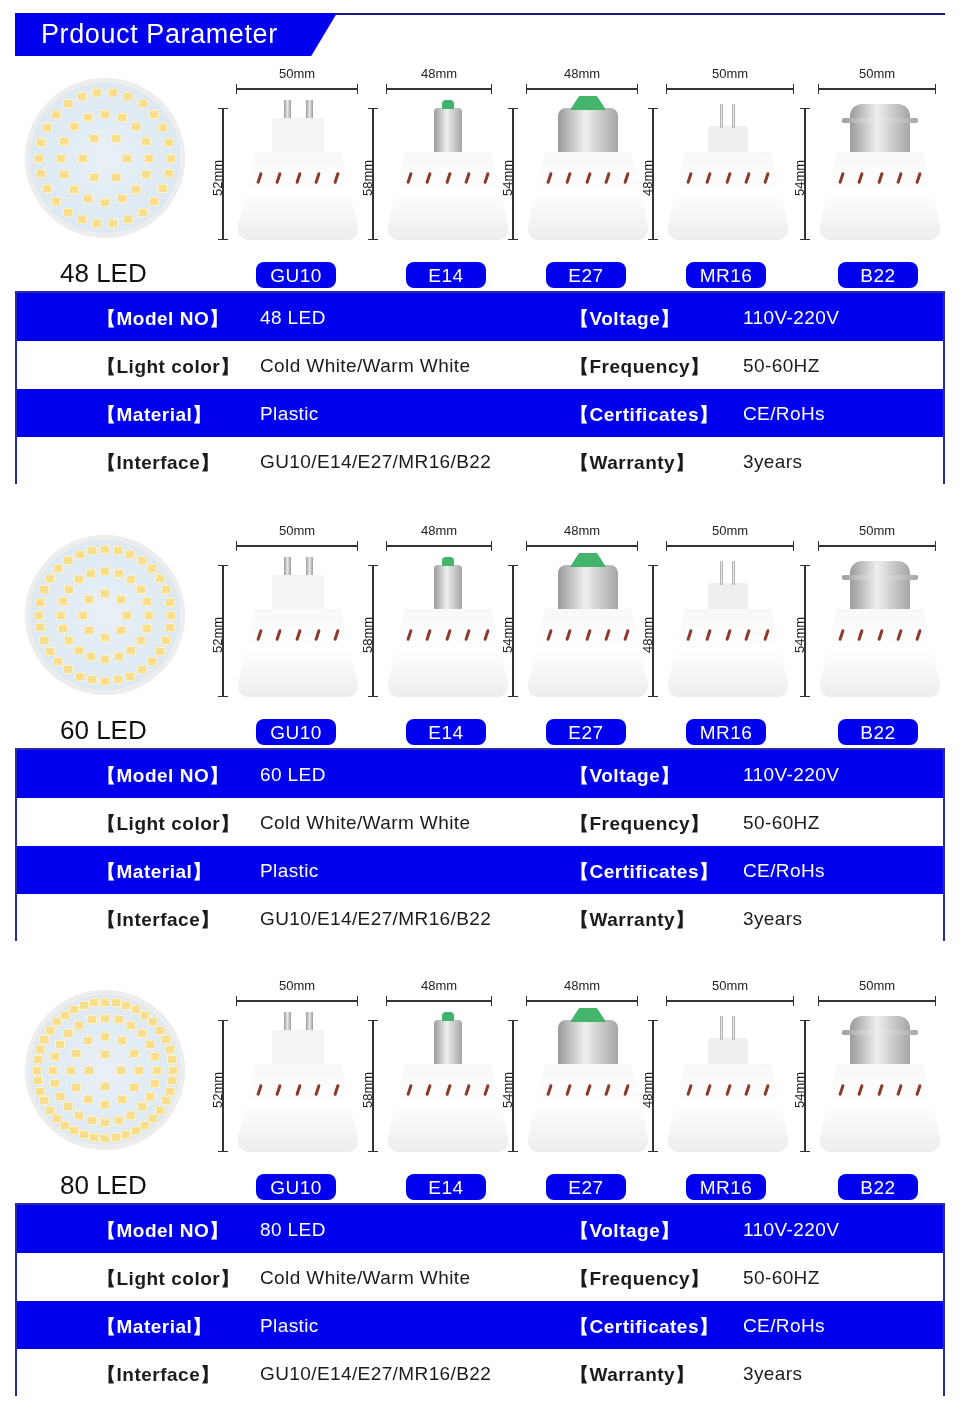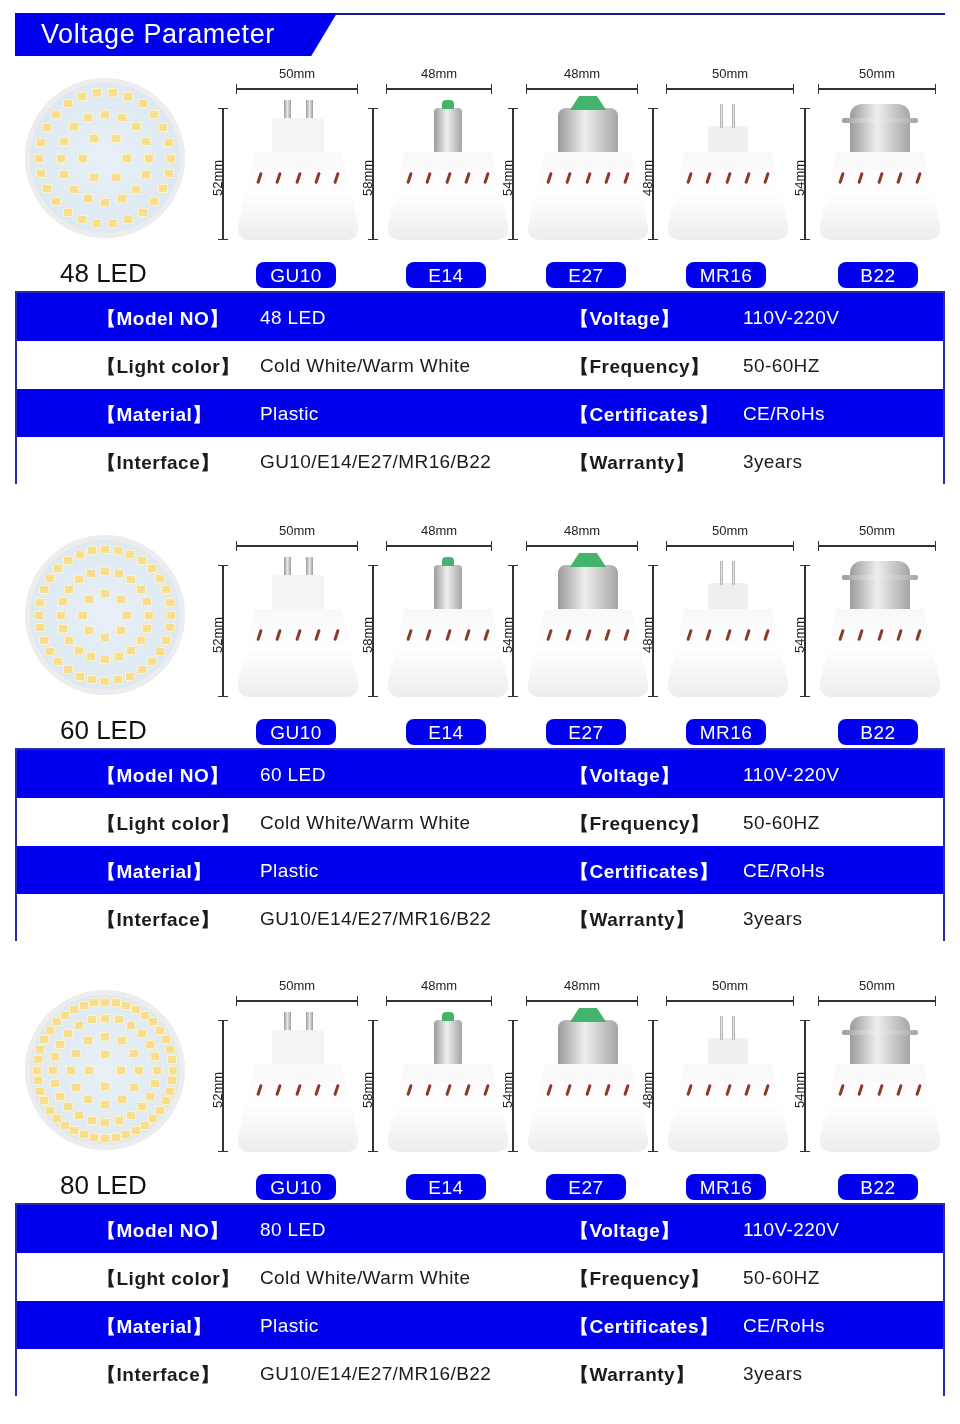--- a/index.html
+++ b/index.html
@@ -47,21 +47,21 @@
   .spec-row.blue { background: #0000ee; color: #ffffff; }
   .spec-row.white { background: #ffffff; color: #1b1b1b; }
   .spec-key { position: absolute; top: 13px; font-size: 19px; font-weight: bold; letter-spacing: 0.5px; white-space: nowrap; }
   .spec-val { position: absolute; top: 14px; font-size: 19px; letter-spacing: 0.4px; white-space: nowrap; }
 </style>
 </head>
 <body>
 
 <div class="header-line"></div>
 <div class="header-band"></div>
-<div class="header-title">Voltage Parameter</div>
+<div class="header-title">Prdouct Parameter</div>
 
 <div class="section" id="sec0" style="top:60px;">
     <div class="led-disc">
       <span class="chip" style="left:97.0px;top:75.5px;"></span>
       <span class="chip" style="left:86.0px;top:94.6px;"></span>
       <span class="chip" style="left:64.0px;top:94.6px;"></span>
       <span class="chip" style="left:53.0px;top:75.5px;"></span>
       <span class="chip" style="left:64.0px;top:56.4px;"></span>
       <span class="chip" style="left:86.0px;top:56.4px;"></span>
       <span class="chip" style="left:119.0px;top:75.5px;"></span>

